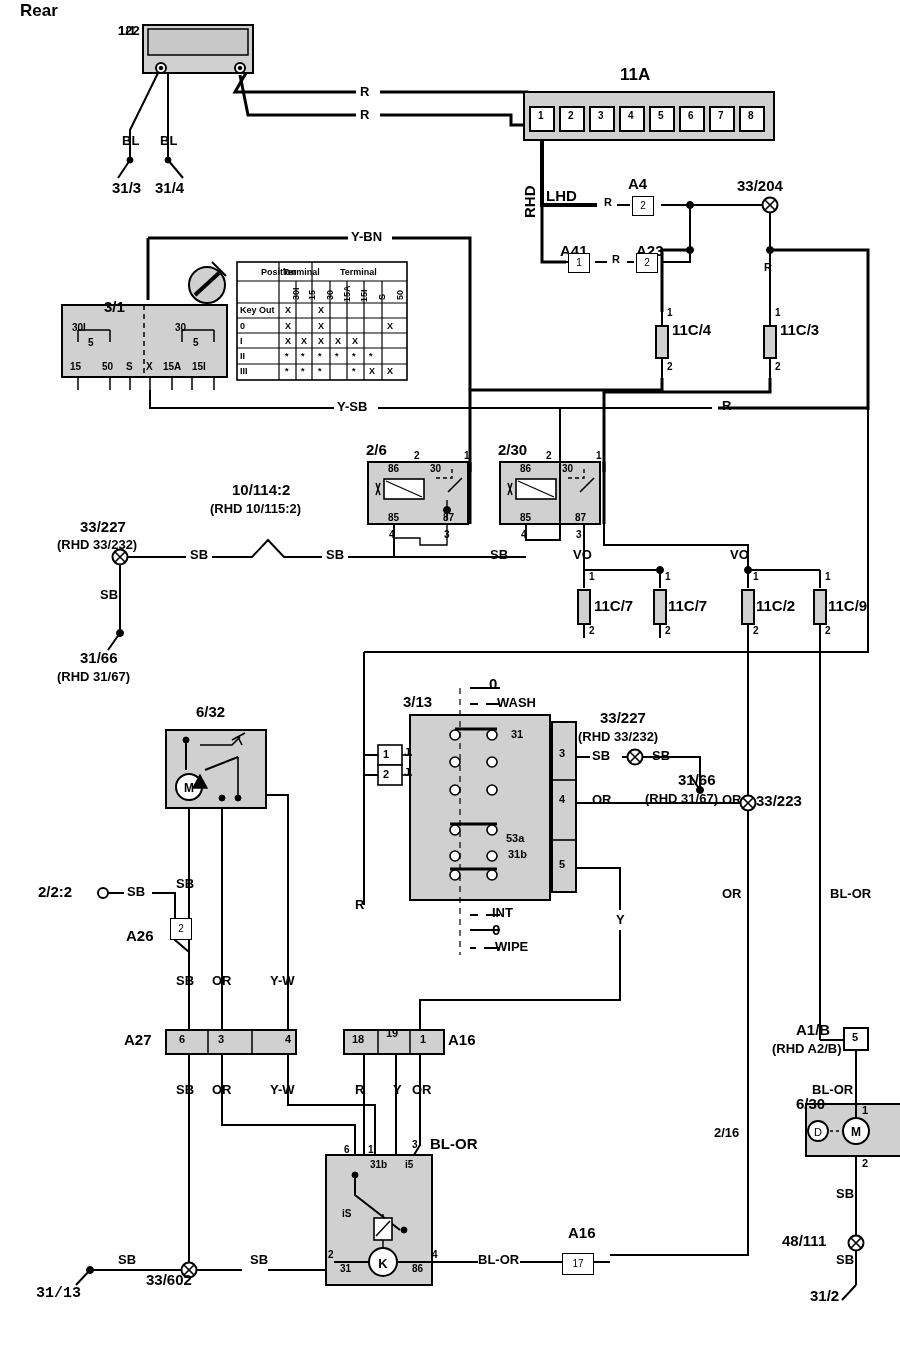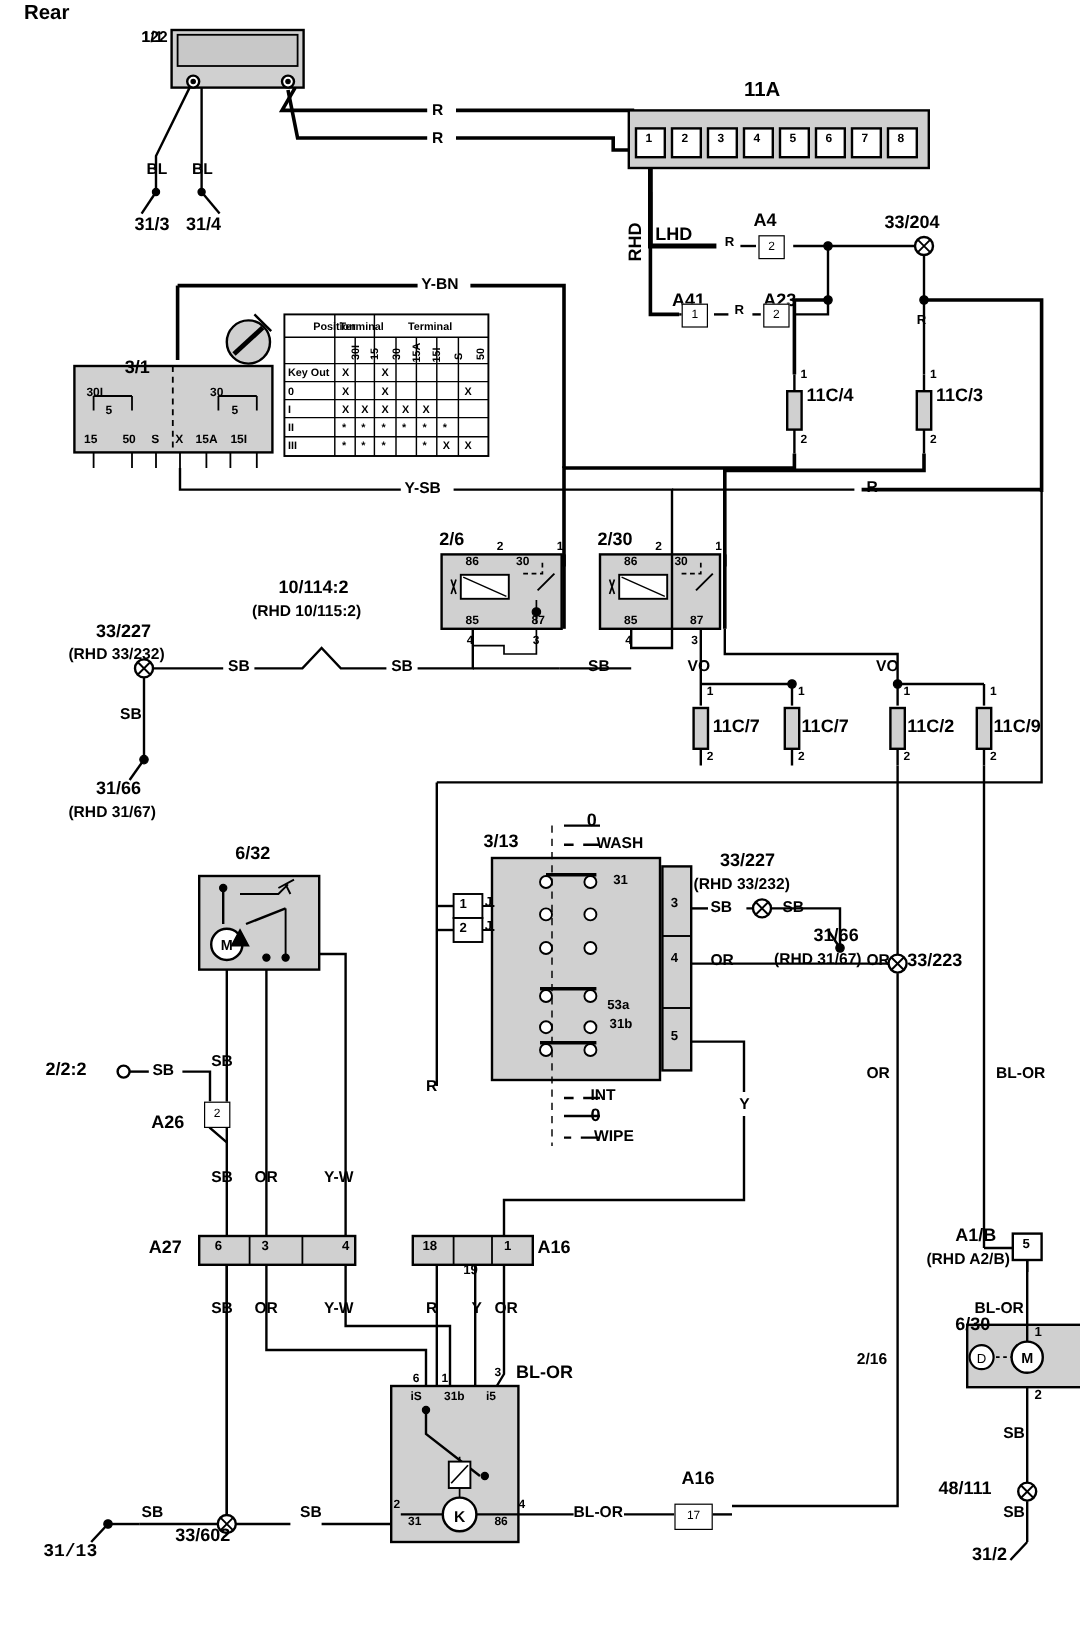--- a/index.html
+++ b/index.html
@@ -502,21 +502,21 @@
   <div class="lbl b13" style="left:393px;top:1083px;">Y</div>
   <div class="lbl b13" style="left:412px;top:1083px;">OR</div>
   <div class="lbl b13" style="left:616px;top:913px;">Y</div>
 
   <div class="lbl b15" style="left:124px;top:1032px;">A27</div>
   <div class="lbl s11 bold" style="left:179px;top:1034px;">6</div>
   <div class="lbl s11 bold" style="left:218px;top:1034px;">3</div>
   <div class="lbl s11 bold" style="left:285px;top:1034px;">4</div>
   <div class="lbl b15" style="left:448px;top:1032px;">A16</div>
   <div class="lbl s11 bold" style="left:352px;top:1034px;">18</div>
-  <div class="lbl s11 bold" style="left:386px;top:1054px;">19</div>
+  <div class="lbl s11 bold" style="left:386px;top:1028px;">19</div>
   <div class="lbl s11 bold" style="left:420px;top:1034px;">1</div>
 
   <div class="lbl b13" style="left:722px;top:793px;">OR</div>
   <div class="lbl b13" style="left:722px;top:887px;">OR</div>
   <div class="lbl b13" style="left:830px;top:887px;">BL-OR</div>
   <div class="lbl b15" style="left:796px;top:1022px;">A1/B</div>
   <div class="lbl b13" style="left:772px;top:1042px;">(RHD A2/B)</div>
   <div class="lbl s11 bold" style="left:852px;top:1032px;">5</div>
   <div class="lbl b13" style="left:812px;top:1083px;">BL-OR</div>
   <div class="lbl b15" style="left:796px;top:1096px;">6/30</div>
@@ -525,21 +525,21 @@
   <div class="lbl b13" style="left:836px;top:1187px;">SB</div>
   <div class="lbl b15" style="left:782px;top:1233px;">48/111</div>
   <div class="lbl b13" style="left:836px;top:1253px;">SB</div>
   <div class="lbl b15" style="left:810px;top:1288px;">31/2</div>
 
   <div class="lbl b15" style="left:430px;top:1136px;">BL-OR</div>
   <div class="lbl b13" style="left:714px;top:1126px;">2/16</div>
   <div class="lbl s10 bold" style="left:344px;top:1145px;">6</div>
   <div class="lbl s10 bold" style="left:368px;top:1145px;">1</div>
   <div class="lbl s10 bold" style="left:412px;top:1140px;">3</div>
-  <div class="lbl s10 bold" style="left:342px;top:1160px;">iS</div>
+  <div class="lbl s10 bold" style="left:342px;top:1209px;">iS</div>
   <div class="lbl s10 bold" style="left:370px;top:1160px;">31b</div>
   <div class="lbl s10 bold" style="left:405px;top:1160px;">i5</div>
   <div class="lbl s10 bold" style="left:328px;top:1250px;">2</div>
   <div class="lbl s10 bold" style="left:340px;top:1264px;">31</div>
   <div class="lbl s10 bold" style="left:412px;top:1264px;">86</div>
   <div class="lbl s10 bold" style="left:432px;top:1250px;">4</div>
 
   <div class="lbl b13" style="left:478px;top:1253px;">BL-OR</div>
   <div class="lbl b15" style="left:568px;top:1225px;">A16</div>
   <div class="term" style="left:562px;top:1253px;width:30px;height:20px;line-height:20px;">17</div>

